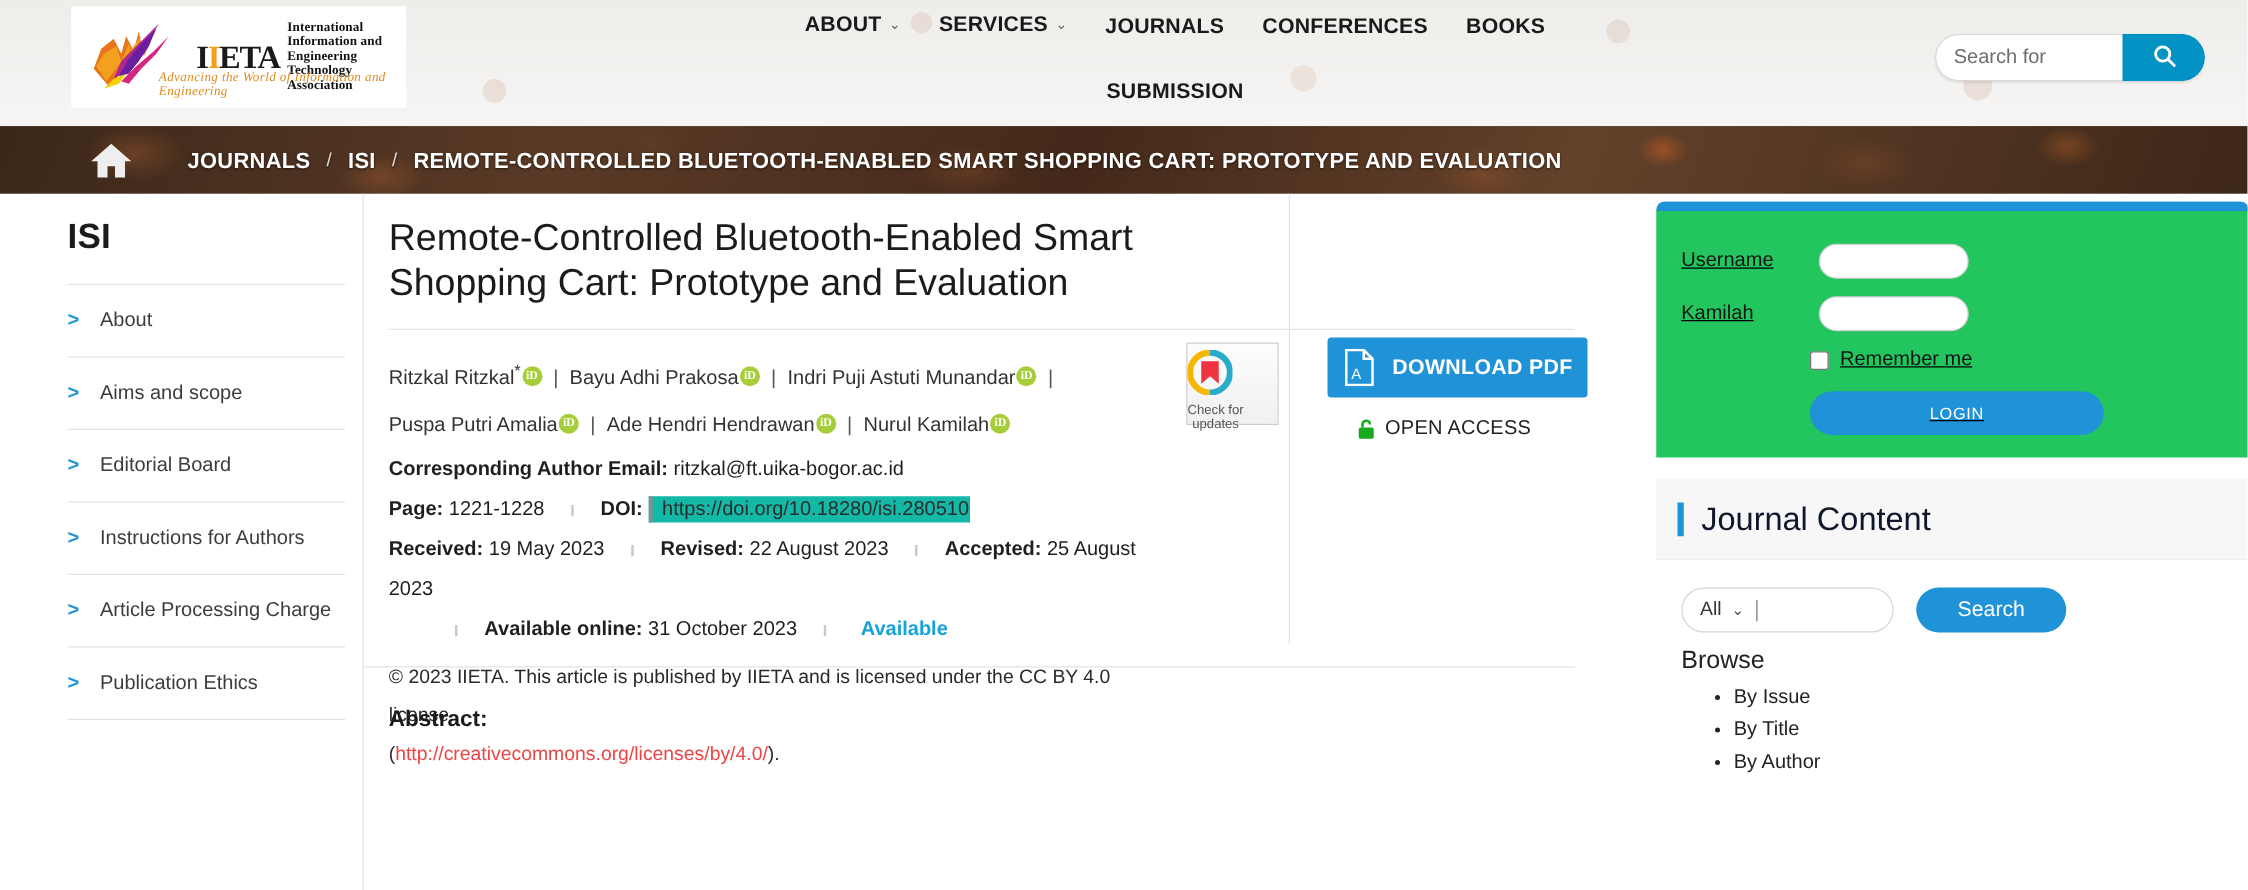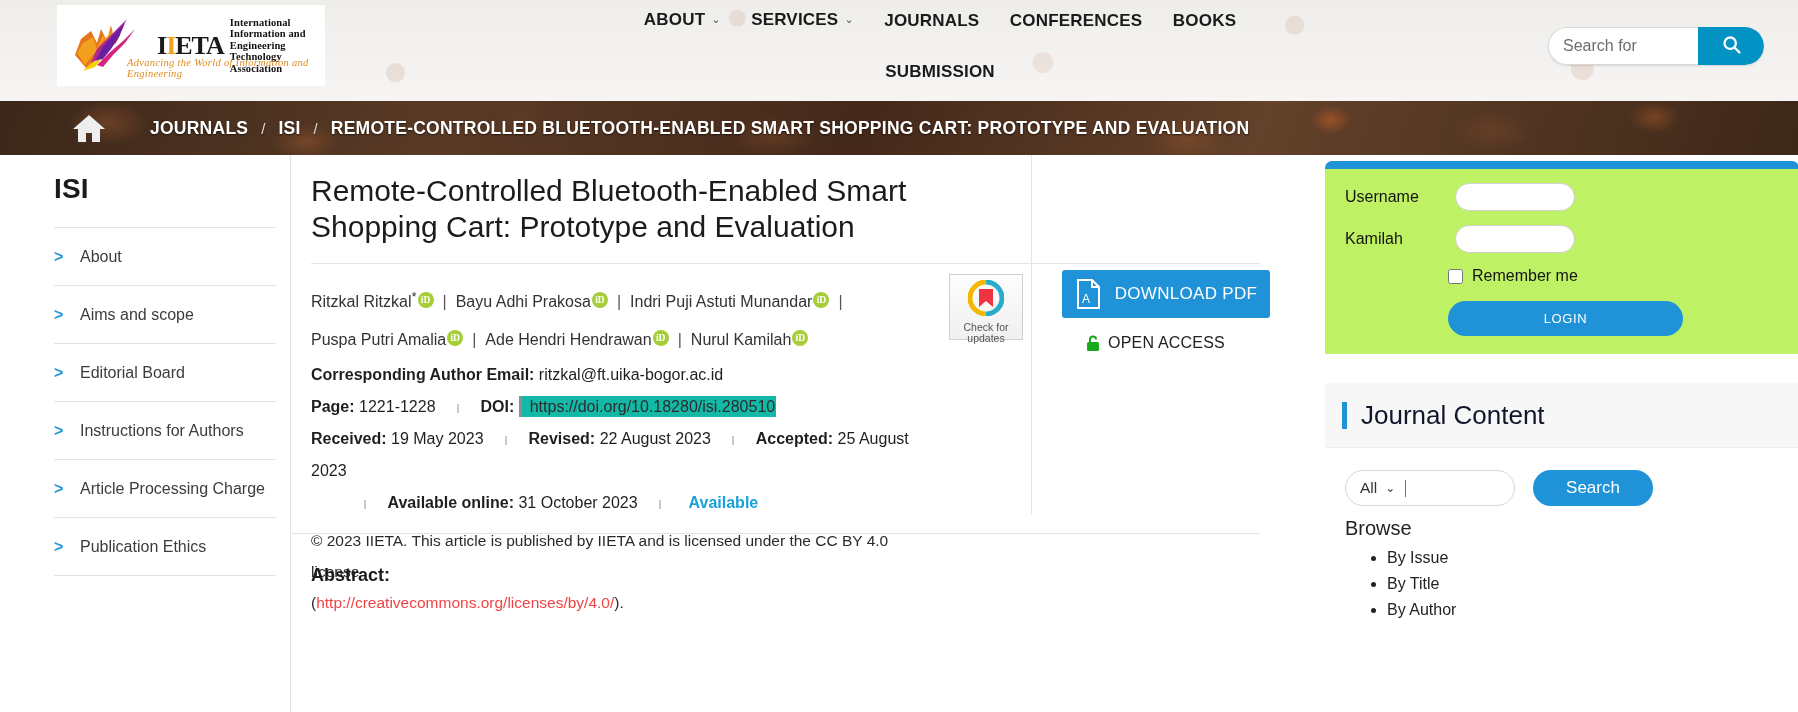--- a/index.html
+++ b/index.html
@@ -244,21 +244,21 @@
     max-width: 660px;
   }
   .license a { color: #ef4444; text-decoration: none; cursor: pointer; }
 
   
   .crossmark {
     position: absolute; left: 638px; top: 10px;
     width: 74px; height: 66px;
     border: 1px solid #cfcfcf;
     background: linear-gradient(180deg, #fdfdfd 0%, #f0f0f0 100%);
-    display: flex; flex-direction: column; align-items: center;
+    display: flex; flex-direction: column; align-items: flex-start;
     padding-top: 5px;
     cursor: pointer;
   }
   .crossmark svg { width: 36px; height: 36px; }
   .crossmark .cm-txt {
     font-size: 10.5px; color: #555; line-height: 11px; text-align: center;
     margin-top: 2px;
   }
 
   
@@ -272,21 +272,21 @@
   .dl-btn {
     width: 208px; height: 48px;
     background: #2092d8;
     border: none; border-radius: 3px;
     display: flex; align-items: center; justify-content: center;
     gap: 14px;
     cursor: pointer;
   }
   .dl-btn .pdf-ico svg { width: 26px; height: 30px; display: block; }
   .dl-btn .dl-lbl {
-    color: #ffffff; font-size: 17px; font-weight: normal; letter-spacing: 0.3px;
+    color: #ffffff; font-size: 17px; font-weight: bold; letter-spacing: 0.3px;
   }
   .oa-row {
     display: flex; align-items: center; gap: 8px;
     margin-top: 16px; margin-left: 24px;
   }
   .oa-row .lock svg { width: 14px; height: 17px; display: block; }
   .oa-row .oa-lbl { font-size: 16px; color: #222; letter-spacing: 0.2px; }
 
   .abstract-sep {
     position: absolute; left: 0; right: 12px; top: 378px;
@@ -299,24 +299,25 @@
 
   
   .rsidebar {
     position: absolute; left: 1317px; top: 0;
     width: 481px;
     height: 557px;
   }
   .login-card {
     position: absolute; left: 8px; top: 6px;
     width: 474px;
-    background: #bef264;
+    background: #22c55e;
     border-radius: 7px 7px 0 0;
     border-top: 8px solid #2092d8;
-    padding: 14px 0 18px 0;
+    padding: 26px 0 18px 0;
+    text-decoration: underline;
   }
   .lrow {
     display: flex; align-items: center;
     margin: 0 0 14px 0;
     padding-left: 20px;
   }
   .lrow .llabel {
     width: 110px; font-size: 16px; color: #141414;
   }
   .lrow input[type=text], .lrow input[type=password] {

